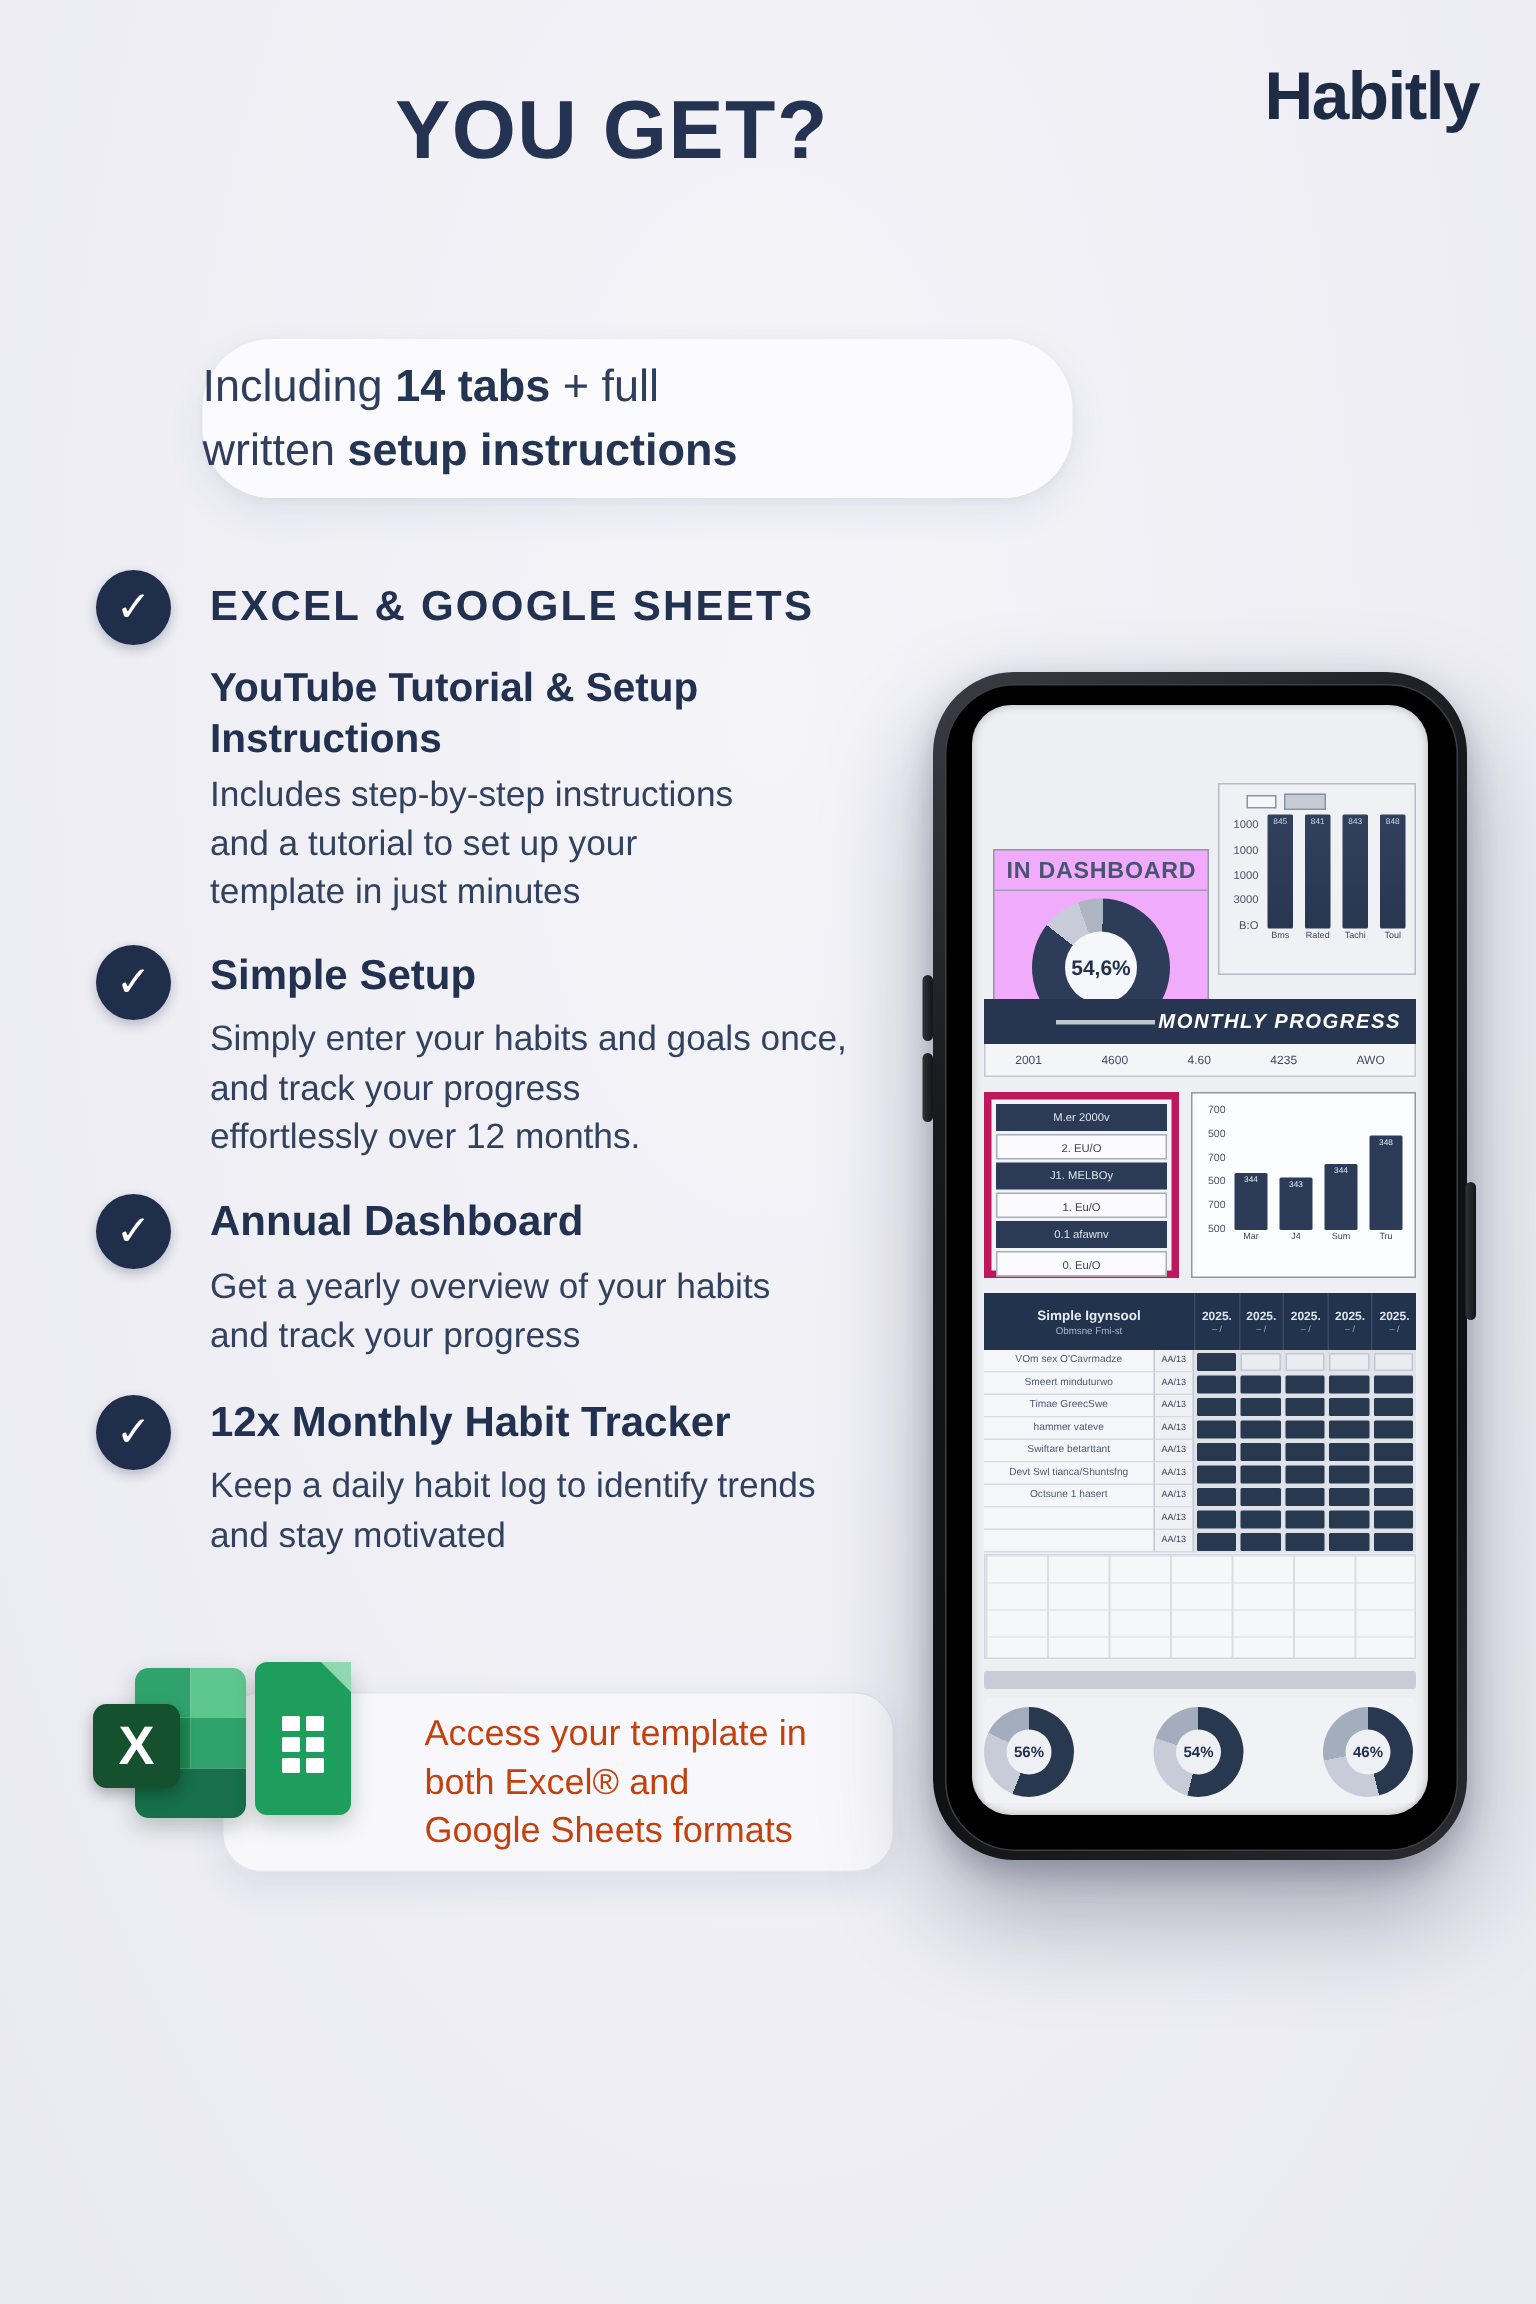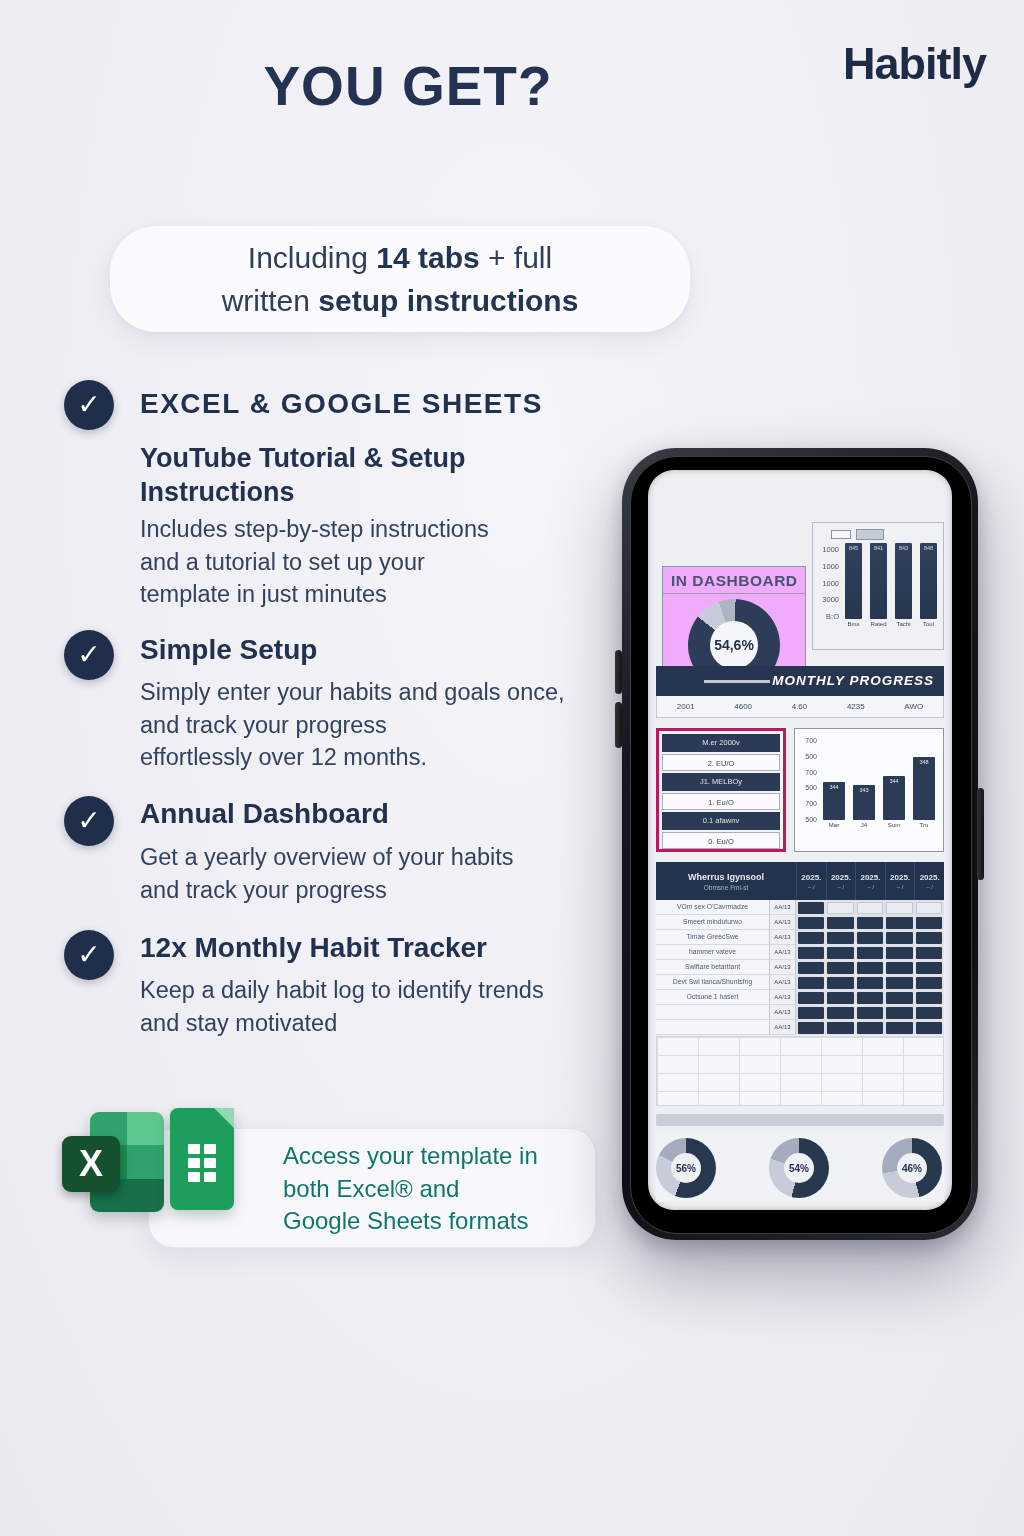--- a/index.html
+++ b/index.html
@@ -9,40 +9,40 @@
     background:radial-gradient(ellipse at 50% 30%, #f4f4f9 0%, #eeeef4 60%, #e9e9f0 100%);
   }
   .abs{position:absolute;}
 
   
   .title{left:98px;top:48px;width:620px;text-align:center;color:#243352;
          font-size:55px;font-weight:700;letter-spacing:1px;line-height:77px;}
   .logo{right:38px;top:38px;font-size:45px;font-weight:700;color:#1d2b45;letter-spacing:-1px;}
 
   
-  .banner{left:110px;top:226px;width:580px;height:106px;border-radius:46px;
+  .banner{left:135px;top:226px;width:580px;height:106px;border-radius:46px;
           background:#fbfbfe;box-shadow:0 10px 26px rgba(60,60,110,.08),0 2px 6px rgba(60,60,110,.05);
-          display:flex;flex-direction:column;justify-content:center;text-align:center;
+          display:flex;flex-direction:column;justify-content:center;text-align:left;
           color:#2e3e5c;font-size:30px;line-height:43px;}
   .banner b{color:#243453;}
 
   
   .check{width:50px;height:50px;border-radius:50%;background:#1f2f4b;color:#fff;
          text-align:center;line-height:50px;font-size:28px;font-weight:700;
          box-shadow:0 3px 8px rgba(20,30,60,.25);}
   .f-title{font-size:28px;font-weight:700;color:#21314f;}
   .f-title.caps{letter-spacing:1.5px;text-align:center;}
   .f-sub{font-size:27px;font-weight:700;color:#21314f;line-height:34px;}
   .f-body{font-size:23.5px;color:#32425e;line-height:32.5px;}
 
   
   .formats-pill{left:148px;top:1128px;width:446px;height:118px;border-radius:26px;
                 background:#f8f8fc;border:1px solid #e6e6ee;
                 box-shadow:0 10px 24px rgba(60,60,110,.09);}
-  .formats-text{left:283px;top:1140px;font-size:24px;color:#0f766e;line-height:32.5px;}
+  .formats-text{left:283px;top:1140px;font-size:24px;color:#c2410c;line-height:32.5px;}
 
   
   .xl-back{left:90px;top:1112px;width:74px;height:100px;border-radius:9px;overflow:hidden;
            box-shadow:0 6px 14px rgba(20,60,40,.25);}
   .xl-q{position:absolute;width:50%;height:33.4%;}
   .xl-front{left:62px;top:1136px;width:58px;height:56px;border-radius:9px;background:#15502f;
             color:#fff;font-weight:700;font-size:36px;text-align:center;line-height:56px;
             box-shadow:0 4px 10px rgba(0,0,0,.3);}
   
   .sh-body{left:170px;top:1108px;width:64px;height:102px;border-radius:8px;background:#1e9e5c;
@@ -99,21 +99,21 @@
   .mband{left:8px;top:196px;width:288px;height:30px;background:#273650;position:absolute;}
   .mband .dash{position:absolute;left:48px;top:14px;width:66px;height:3px;background:#dde2ea;opacity:.85;}
   .mband .mtitle{position:absolute;right:10px;top:0;line-height:30px;color:#fff;
                  font-size:13.5px;font-weight:700;letter-spacing:1px;font-style:italic;}
   .mvals{left:8px;top:226px;width:288px;height:22px;background:#f4f5f8;
          border:1px solid #c3c8d2;border-top:none;box-sizing:border-box;
          display:flex;justify-content:space-around;align-items:center;
          font-size:8px;color:#414b63;}
 
   .mlist{left:8px;top:258px;width:130px;height:124px;background:#f2f3f6;
-         border:3px solid #be185d;box-sizing:border-box;padding:3px;}
+         border:5px solid #be185d;box-sizing:border-box;padding:3px;}
   .mrow{height:17.5px;margin-bottom:2px;text-align:center;font-size:7.5px;line-height:17.5px;
         overflow:hidden;white-space:nowrap;}
   .mrow.dark{background:#2b3a55;color:#dfe4ec;}
   .mrow.light{background:#fbfbfd;border:1px solid #a9aeba;box-sizing:border-box;color:#3a445c;}
 
   .mchart{left:146px;top:258px;width:150px;height:124px;background:#fbfcfd;
           border:1.5px solid #8f97a6;box-sizing:border-box;padding:6px 6px 2px 2px;}
   .mchart .yticks{width:24px;font-size:7px;}
   .mchart .plot{height:96px;}
   .mchart .bar{background:#2c3b57;}
@@ -338,21 +338,21 @@
             </div>
             <div class="bx">Tru</div>
           </div>
         </div>
     </div>
   </div>
 
   <div class="htable">
     <div class="thead">
       <div class="th-left">
-        <div class="th-t">Wherrus Igynsool</div>
+        <div class="th-t">Simple Igynsool</div>
         <div class="th-s">Obmsne  Fmi-st</div>
       </div>
       <div class="th-cols">
           <div class="th-c">
             <div class="a">2025.</div>
             <div class="b">– /</div>
           </div>
           <div class="th-c">
             <div class="a">2025.</div>
             <div class="b">– /</div>

